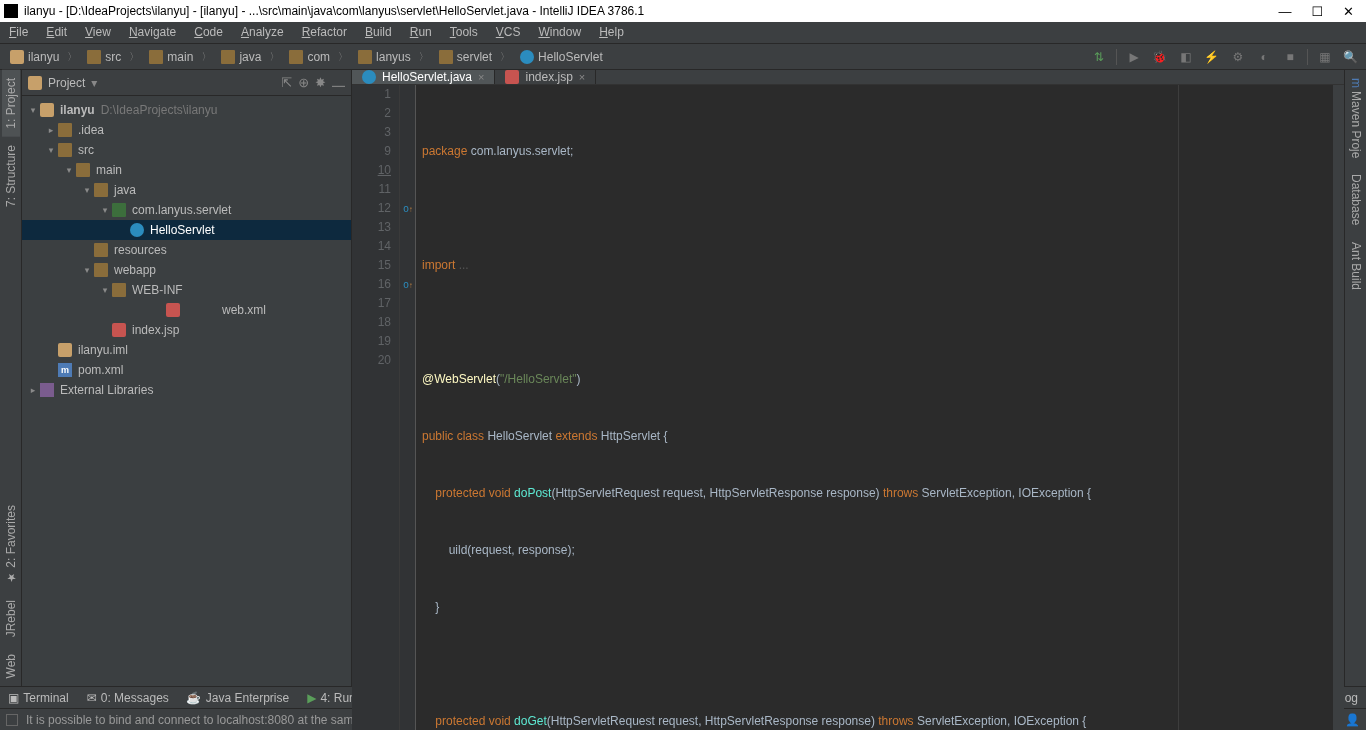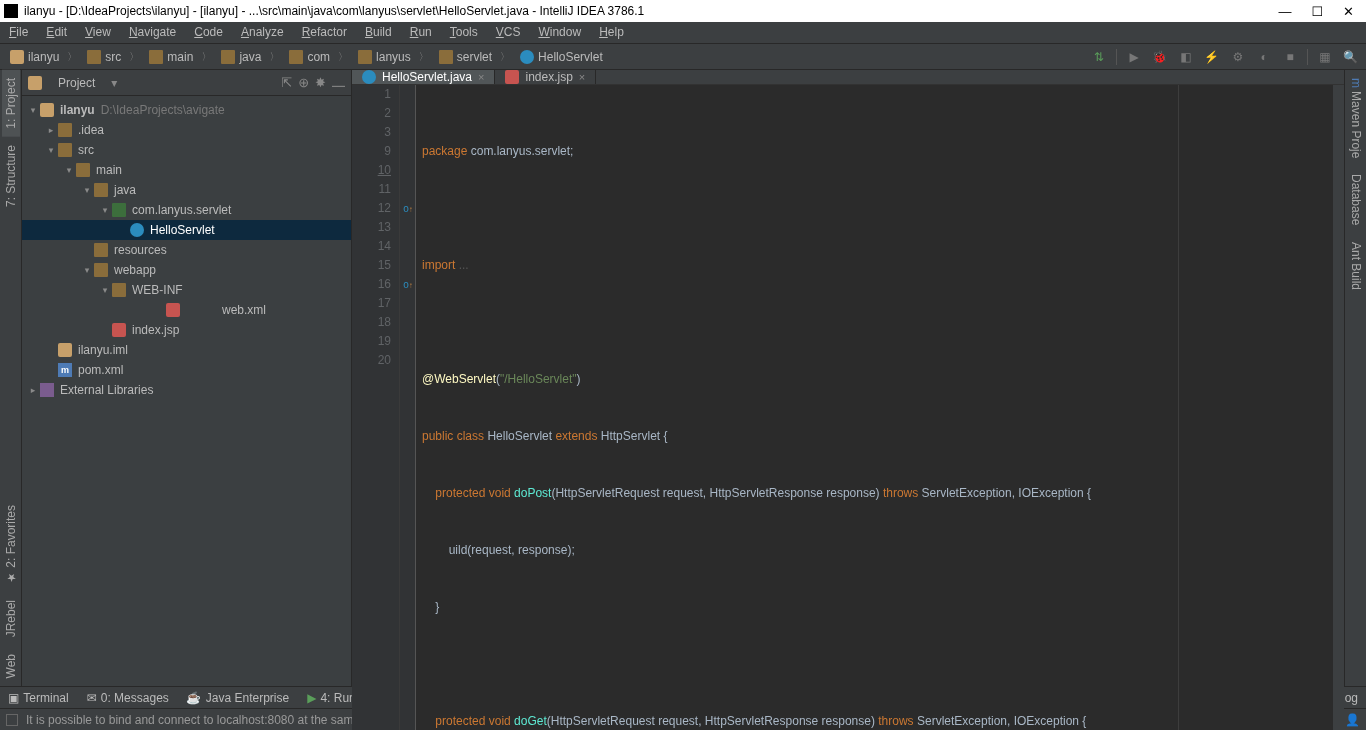--- a/index.html
+++ b/index.html
@@ -30,21 +30,21 @@
 .tb-btn.green { color: #5a9e5a; }
 .divider { width: 1px; height: 16px; background: #555; }
 .main { flex: 1; display: flex; min-height: 0; }
 .left-gutter { width: 22px; background: #3c3f41; border-right: 1px solid #282828; display: flex; flex-direction: column; align-items: center; }
 .gutter-tab { writing-mode: vertical-rl; transform: rotate(180deg); padding: 8px 2px; color: #aaa; font-size: 11px; cursor: pointer; }
 .gutter-tab.active { background: #4e5254; }
 .right-gutter { width: 22px; background: #3c3f41; border-left: 1px solid #282828; display: flex; flex-direction: column; align-items: center; }
 .right-tab { writing-mode: vertical-rl; padding: 8px 2px; color: #aaa; font-size: 11px; cursor: pointer; }
 .sidebar { width: 330px; background: #3b3f41; border-right: 1px solid #282828; display: flex; flex-direction: column; }
 .sidebar-head { height: 26px; display: flex; align-items: center; justify-content: space-between; padding: 0 6px; border-bottom: 1px solid #282828; background: #3c3f41; }
-.sidebar-head-left { display: flex; align-items: center; gap: 16px; justify-content: flex-end; }
+.sidebar-head-left { display: flex; align-items: center; gap: 6px; justify-content: flex-end; }
 .sidebar-head-right { display: flex; gap: 6px; color: #888; }
 .sb-btn { cursor: pointer; font-size: 13px; }
 .tree { flex: 1; overflow: auto; padding: 4px 0; }
 .tree-row { display: flex; align-items: center; height: 20px; padding-right: 6px; cursor: pointer; color: #bbb; }
 .tree-row.sel { background: #0d293e; color: #fff; }
 .tree-row .exp { width: 14px; text-align: center; color: #8a8a8a; font-size: 9px; }
 .tree-row .ico { margin-right: 6px; }
 .tree-row .muted { color: #787878; margin-left: 6px; }
 .editor { flex: 1; display: flex; flex-direction: column; background: #2b2b2b; min-width: 0; }
 .tabs { height: 26px; display: flex; align-items: stretch; background: #3c3f41; border-bottom: 1px solid #323232; }
@@ -157,21 +157,21 @@
         <span class="sb-btn">⊕</span>
         <span class="sb-btn">✸</span>
         <span class="sb-btn">⎼</span>
       </div>
     </div>
     <div class="tree">
       <div class="tree-row" style="padding-left:4px">
         <span class="exp">▾</span>
           <span class="ico ico-prj"></span>
         <b>ilanyu</b>
-        <span class="muted">D:\IdeaProjects\avigate</span>
+        <span class="muted">D:\IdeaProjects\ilanyu</span>
       </div>
       <div id="tree-body">
           <div class="tree-row" style="padding-left: 22px;">
             <span class="exp">▸</span>
             <span class="ico ico-fold"></span>
             <span>.idea</span>
           </div>
           <div class="tree-row" style="padding-left: 22px;">
             <span class="exp">▾</span>
             <span class="ico ico-fold"></span>

